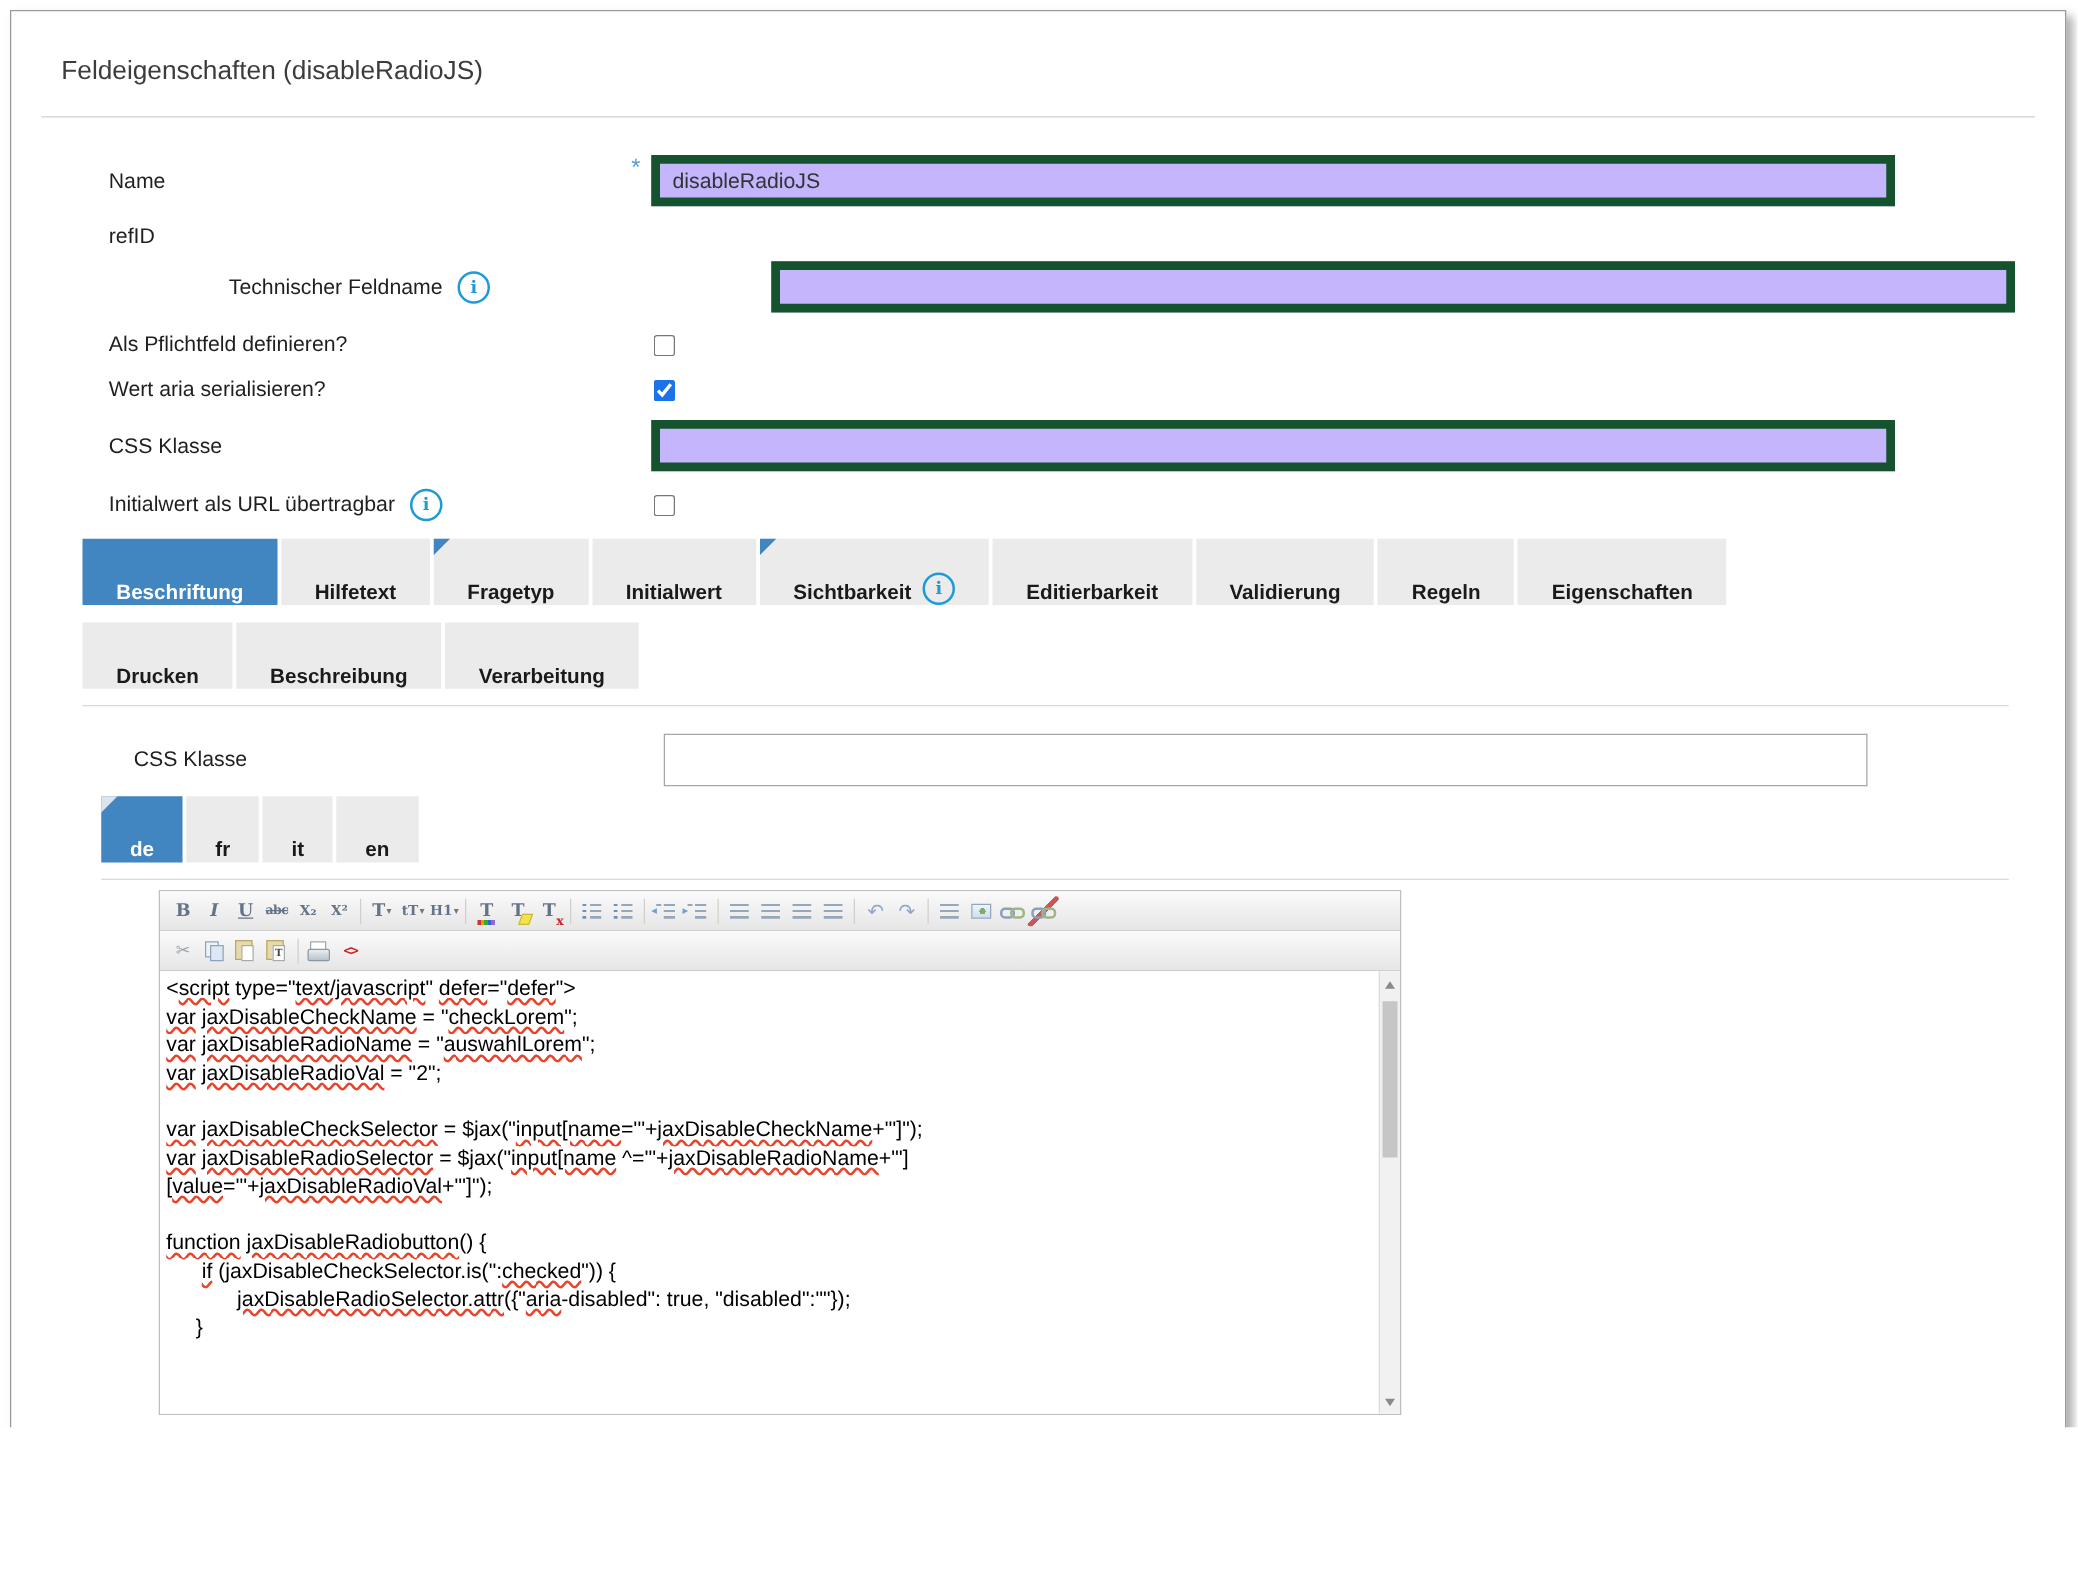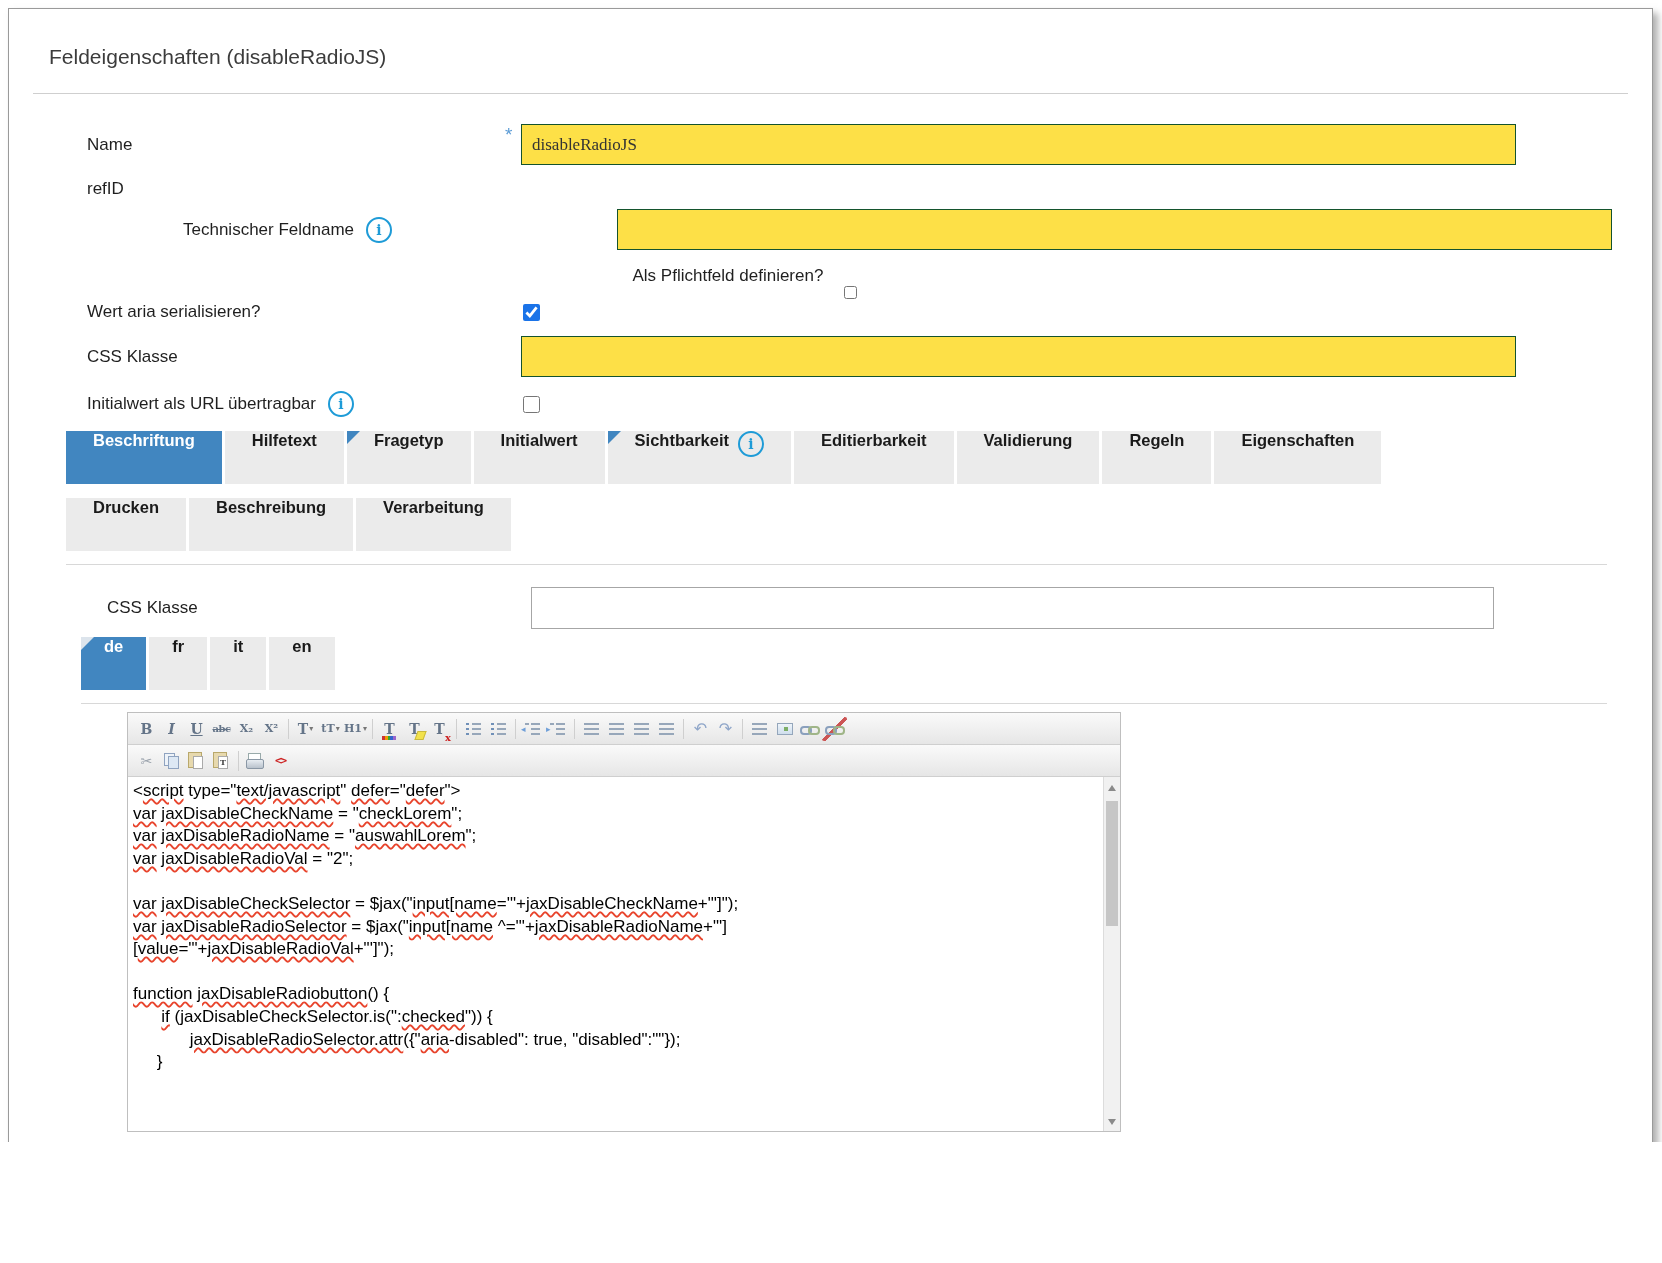--- a/index.html
+++ b/index.html
@@ -8,37 +8,37 @@
         border:1px solid #9a9a9a;box-shadow:5px 5px 7px rgba(110,110,110,.55);box-sizing:border-box;}
   .page-title{margin:36px 0 0 40px;font-size:21px;color:#3c3c3c;}
   .hr1{margin:24px 24px 0 24px;border:0;border-top:1px solid #cfcfcf;height:0;}
   
   .form{margin:30px 40px 0 78px;}
   .frow{display:flex;align-items:center;}
   .flabel{width:434px;flex:none;display:flex;align-items:center;gap:12px;font-size:17px;color:#1f1f1f;}
   .r1{height:41px;}
   .r2{height:24px;margin-top:12px;}
   .r3{height:41px;margin-top:8px;justify-content:flex-end;}
-  .r4{height:20px;margin-top:16px;flex-direction:column;}
+  .r4{height:20px;margin-top:16px;}
   .r5{height:20px;margin-top:16px;}
   .r6{height:41px;margin-top:14px;}
   .r7{height:26px;margin-top:14px;}
   .inwrap{position:relative;height:100%;display:flex;align-items:center;}
-  .txt{box-sizing:border-box;width:995px;height:41px;border:1px solid #14532d;font-size:17px;
-       padding:0 10px;font-family:Liberation Serif, serif;color:#333;background:#fde047;}
+  .txt{box-sizing:border-box;width:995px;height:41px;border:7px solid #14532d;font-size:17px;
+       padding:0 10px;font-family:Liberation Sans, sans-serif;color:#333;background:#c4b5fd;}
   .req{position:absolute;left:-16px;top:0px;color:#5b9bd5;font-size:19px;}
   input[type=checkbox]{width:17px;height:17px;accent-color:#1a73e8;margin:0 0 0 2px;}
   .info{display:inline-flex;flex:none;width:22px;height:22px;border:2.5px solid #1e9bd7;border-radius:50%;
         color:#1e9bd7;font-weight:bold;align-items:center;justify-content:center;font-size:14px;
         font-family:"DejaVu Serif",serif;}
   
   .tabrow{display:flex;gap:3px;margin-left:57px;}
   .tr1{margin-top:14px;}
   .tr2{margin-top:14px;}
-  .xtab{position:relative;height:53px;display:flex;align-items:flex-start;gap:9px;padding:0 27px;
+  .xtab{position:relative;height:53px;display:flex;align-items:flex-end;gap:9px;padding:0 27px;
         background:#ebebeb;font-weight:bold;font-size:16.5px;color:#1a1a1a;box-sizing:border-box;}
   .xtab.active{background:#4186c0;color:#fff;}
   .corner{position:absolute;top:0;left:0;width:0;height:0;border-top:13px solid #4186c0;border-right:13px solid transparent;}
   .xtab.active .corner{border-top-color:#dce4ec;}
   .langrow{margin-left:72px;margin-top:8px;}
   .langrow .xtab{padding:0 23px;}
   .divider{height:0;border-top:1px solid #d8d8d8;margin-right:45px;}
   .d1{margin-left:57px;margin-top:13px;}
   .d2{margin-left:72px;margin-top:13px;}
   

